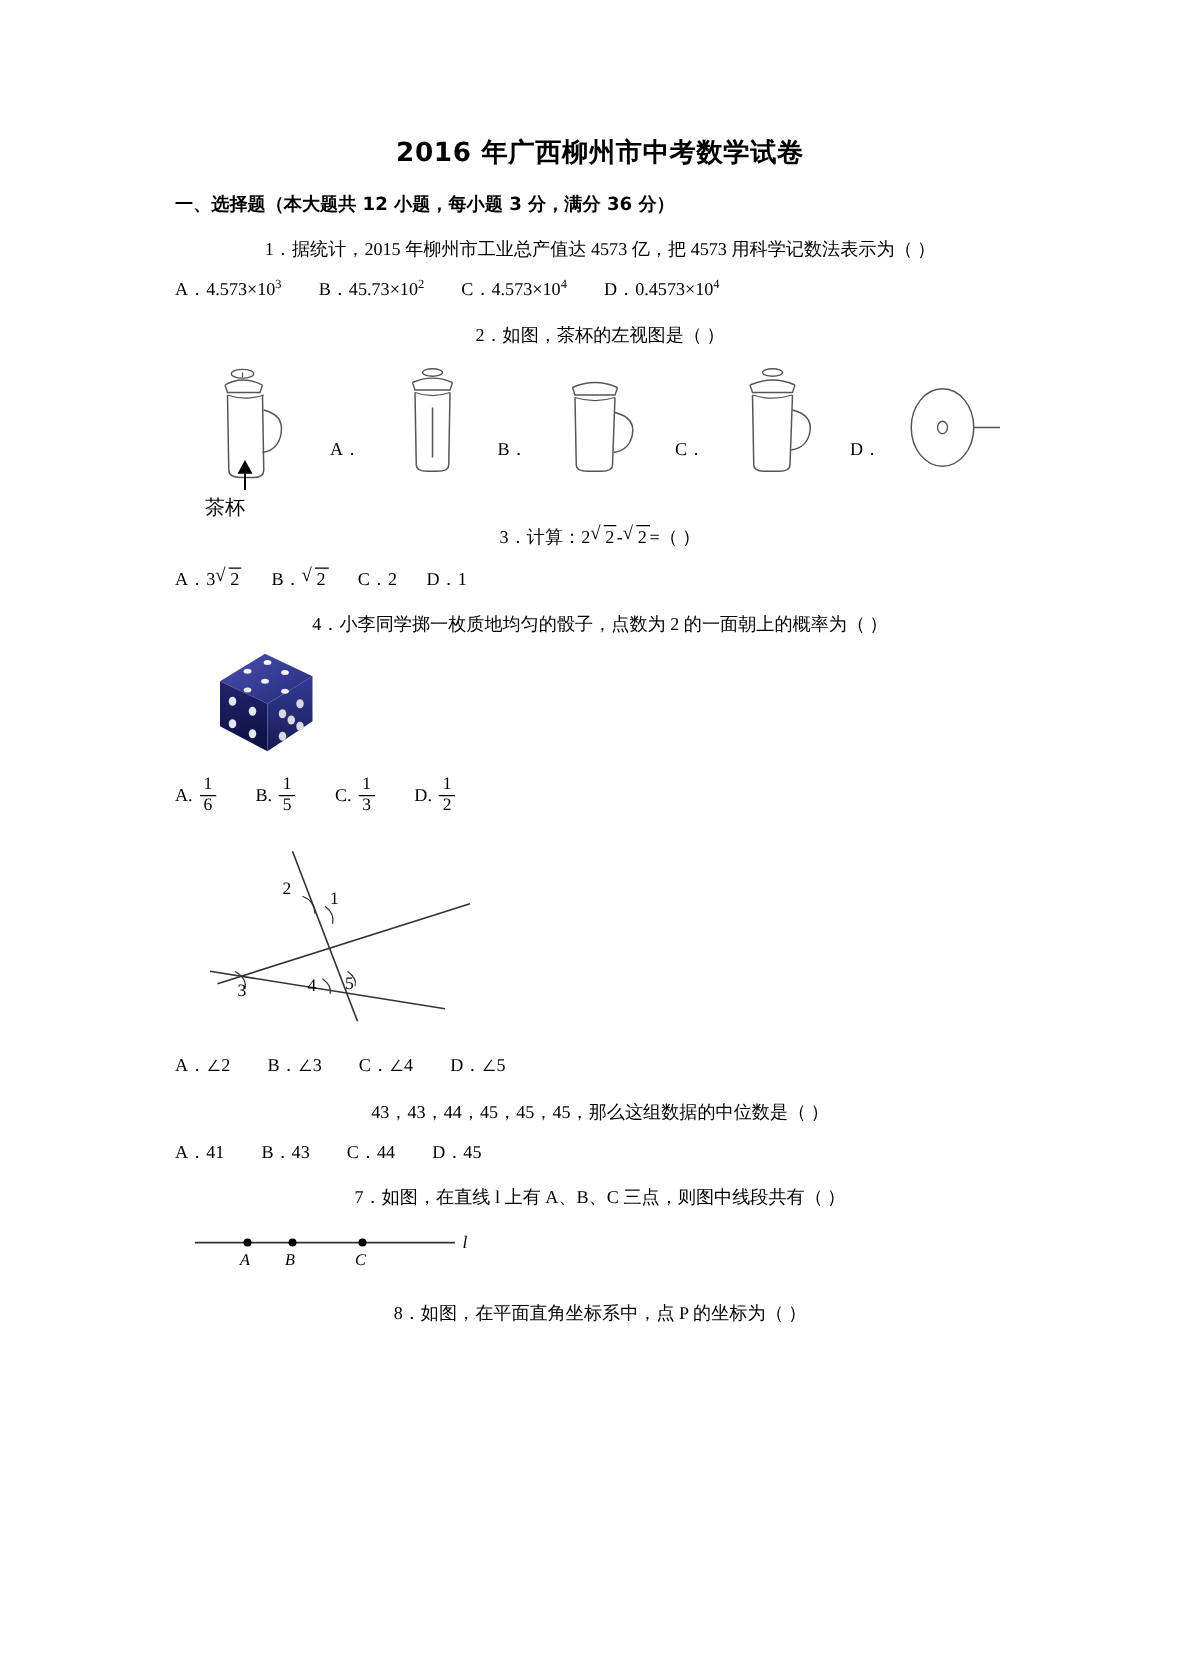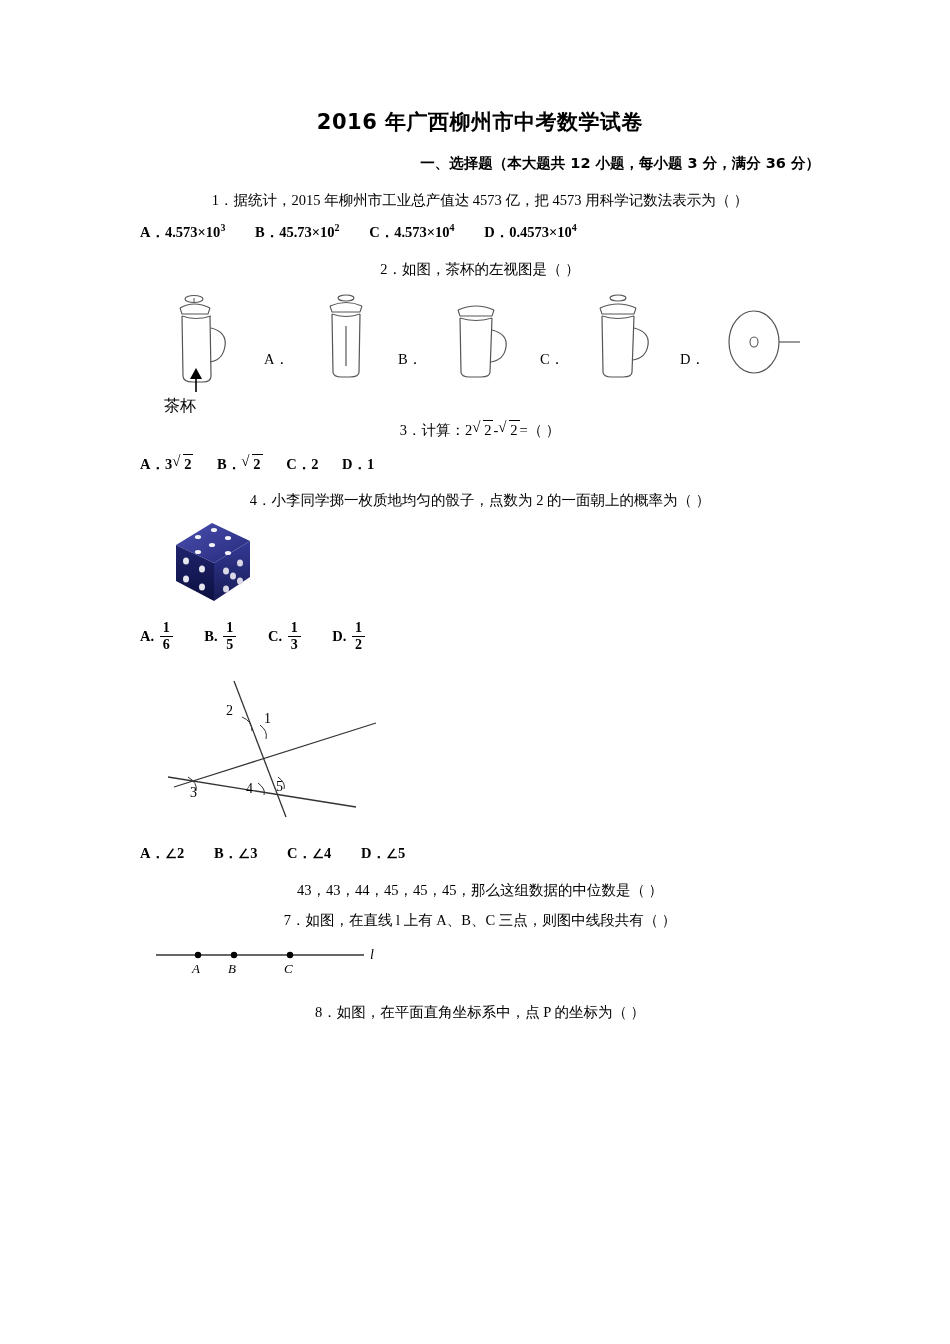--- a/index.html
+++ b/index.html
@@ -34,36 +34,34 @@
     font-weight: bold;
     text-align: center;
     margin: 0 0 18px 0;
     letter-spacing: 0.5px;
   }
   .section-head {
     font-family: "DejaVu Sans", sans-serif;
     font-weight: bold;
     font-size: 14.5px;
     margin: 0 0 16px 0;
-    text-align: right;
   }
   .q {
     font-size: 14.5px;
     line-height: 1.55;
     margin: 0 0 10px 0;
     text-align: center;
   }
   .q-stem {
     margin-bottom: 8px;
   }
   .opts {
     font-size: 14.5px;
     margin: 6px 0 12px 0;
     line-height: 1.8;
-    font-weight: bold;
   }
   .opts span.opt {
     display: inline-block;
     margin-right: 26px;
     white-space: nowrap;
   }
   .opts.tight span.opt {
     margin-right: 20px;
   }
   sup { font-size: 10px; vertical-align: super; }
@@ -303,20 +301,26 @@
     <div class="opts">
       <span class="opt"><span>A．</span><span>∠2</span></span>
       <span class="opt"><span>B．</span><span>∠3</span></span>
       <span class="opt"><span>C．</span><span>∠4</span></span>
       <span class="opt"><span>D．</span><span>∠5</span></span>
     </div>
 
     <div class="q q-stem">
       <span>43，43，44，45，45，45，那么这组数据的中位数是（        ）</span>
     </div>
+    <div class="opts">
+      <span class="opt"><span>A．</span><span>41</span></span>
+      <span class="opt"><span>B．</span><span>43</span></span>
+      <span class="opt"><span>C．</span><span>44</span></span>
+      <span class="opt"><span>D．</span><span>45</span></span>
+    </div>
 
     <div class="q q-stem">
       <span>7．</span><span>如图，在直线 l 上有 A、B、C 三点，则图中线段共有（        ）</span>
     </div>
 
     <div class="fig fig-line">
       <svg width="240" height="48" viewBox="0 0 240 48" style="position:absolute;left:10px;top:0">
         <line x1="6" y1="16" x2="214" y2="16" stroke="#333" stroke-width="1.4"></line>
         <circle cx="48" cy="16" r="3.2" fill="#000"></circle>
         <circle cx="84" cy="16" r="3.2" fill="#000"></circle>

